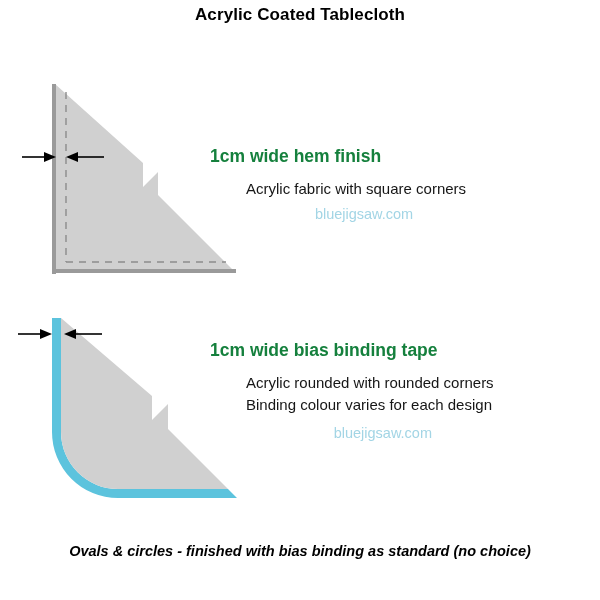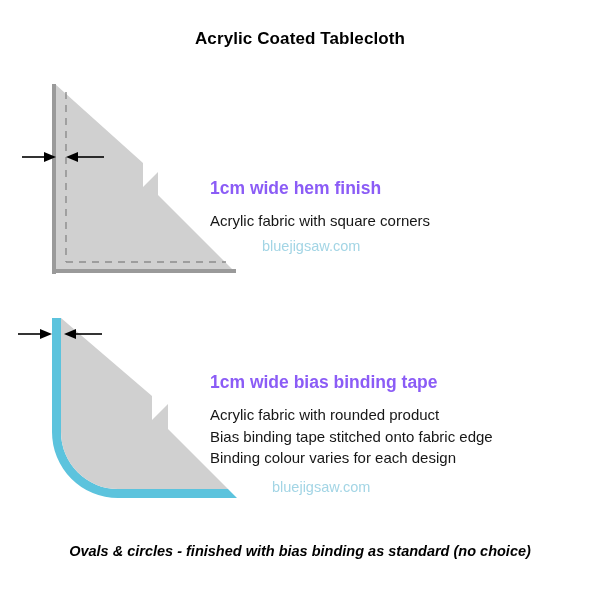--- a/index.html
+++ b/index.html
@@ -18,21 +18,21 @@
 
   #page {
     position: relative;
     width: 600px;
     height: 600px;
   }
 
   
   .title-block {
     position: absolute;
-    top: 28px;
+    top: 4px;
     left: 0;
     width: 600px;
     text-align: center;
   }
   .title-line {
     font-size: 17px;
     font-weight: bold;
     line-height: 22px;
     letter-spacing: 0.1px;
     color: #000000;
@@ -45,39 +45,40 @@
     top: 0;
   }
 
   
   .section-text {
     position: absolute;
   }
   .section-heading {
     font-size: 17.5px;
     font-weight: bold;
-    color: #8b5cf6;
+    color: #15803d;
     line-height: 22px;
     white-space: nowrap;
-    margin-top: 32px;
   }
   .section-lines {
     margin-top: 11px;
+    margin-left: 36px;
   }
   .section-line {
     font-size: 15px;
     line-height: 21.5px;
     color: #161616;
     white-space: nowrap;
   }
   .watermark {
     font-size: 14.5px;
     color: #a3d5e5;
     line-height: 21px;
     white-space: nowrap;
+    text-align: center;
   }
   .wm-1 { margin-top: 4px; padding-left: 52px; }
   .wm-2 { margin-top: 8px; padding-left: 62px; }
 
   
   .footer-block {
     position: absolute;
     left: 0;
     top: 541px;
     width: 600px;
@@ -154,22 +155,21 @@
     <div class="section-heading">1cm wide hem finish</div>
     <div class="section-lines">
       <div class="section-line">Acrylic fabric with square corners</div>
     </div>
     <div class="watermark wm-1">bluejigsaw.com</div>
   </div>
 
   <div class="section-text" style="left:210px; top:339px;">
     <div class="section-heading">1cm wide bias binding tape</div>
     <div class="section-lines">
-      <div class="section-line">Acrylic fabric with rounded product</div>
-      <div class="section-line">Bias binding tape stitched onto fabric edge</div>
+      <div class="section-line">Acrylic rounded with rounded corners</div>
       <div class="section-line">Binding colour varies for each design</div>
     </div>
     <div class="watermark wm-2">bluejigsaw.com</div>
   </div>
 
   <div class="footer-block">
     <div class="footer-line">Ovals &amp; circles - finished with bias binding as standard (no choice)</div>
   </div>
 
 </div>

